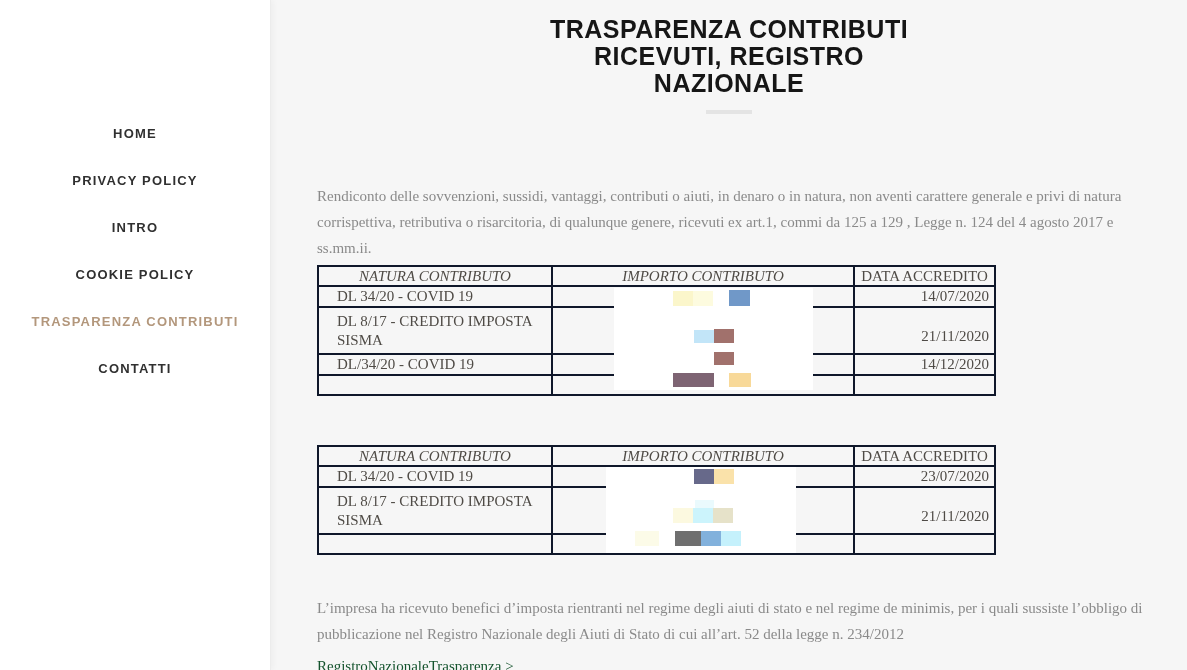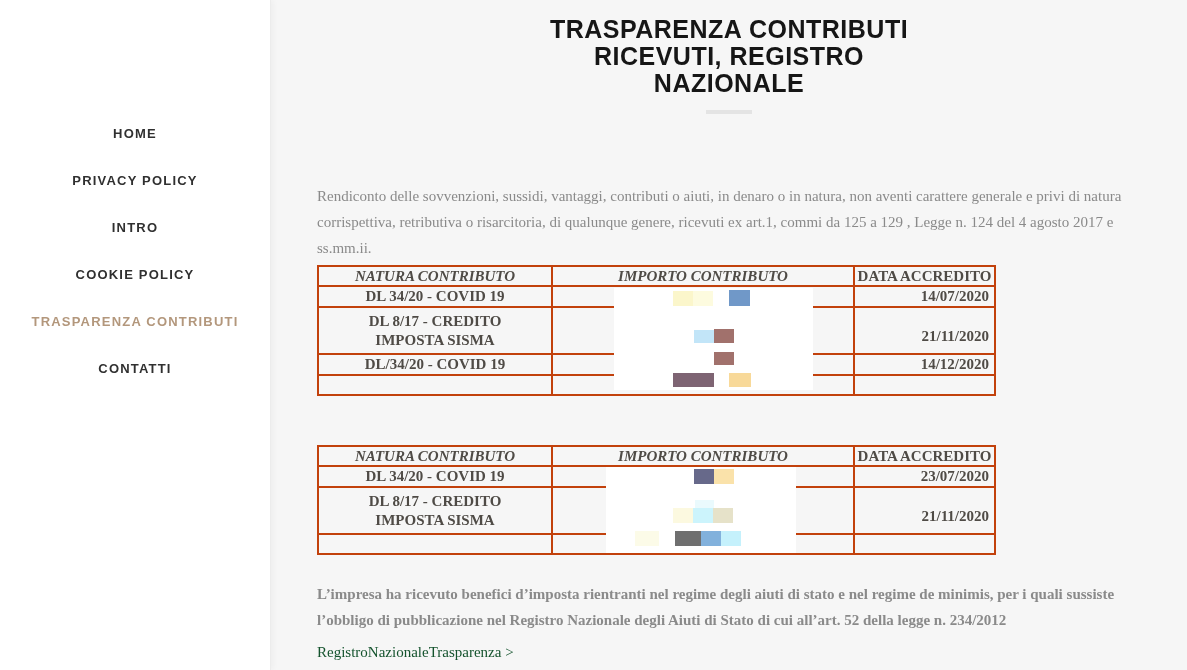--- a/index.html
+++ b/index.html
@@ -38,33 +38,33 @@
     color:#8a8a8a;margin:0;
   }
   .intro{margin-top:69px;margin-bottom:4px;}
   
   .tbl-wrap{position:relative;width:677px;}
   .tbl-wrap.second{margin-top:49px;}
   table{
     border-collapse:collapse;width:677px;table-layout:fixed;
     font-family:"Liberation Serif",serif;font-size:15px;color:#4f4b46;
   }
-  th,td{border:2px solid #c2410c;padding:0;font-weight:bold;overflow:hidden;}
+  th,td{border:2px solid #0f172a;padding:0;font-weight:normal;overflow:hidden;}
   th{font-style:italic;height:18px;}
   th.upright{font-style:normal;}
-  td{height:18px;text-align:center;vertical-align:middle;}
+  td{height:18px;vertical-align:middle;}
   td.tall{height:37px;}
   td.natura{padding:0 18px;line-height:19px;}
   td.date{text-align:right;padding-right:5px;}
   td.vbottom{vertical-align:bottom;padding-bottom:8px;}
   
   .overlay{position:absolute;background:#ffffff;z-index:3;}
   .px-block{position:absolute;}
   
-  .footer-p{margin-top:26px;font-weight:bold;}
+  .footer-p{margin-top:40px;}
   .reg-link{
     display:inline-block;margin-top:6px;font-family:"Liberation Serif",serif;
     font-size:15px;line-height:26px;color:#14532d;text-decoration:none;cursor:pointer;
   }
 </style>
 </head>
 <body>
 
 <aside class="sidebar">
   <nav>

